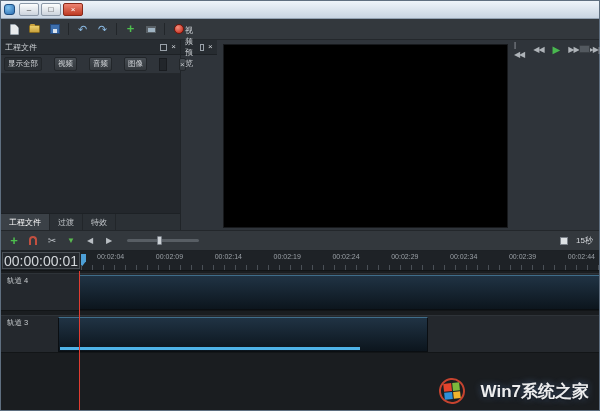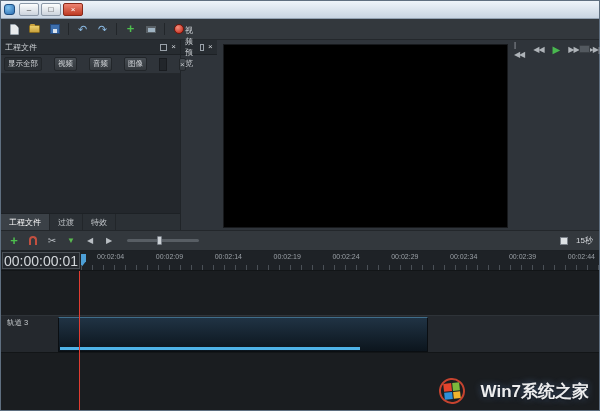--- a/index.html
+++ b/index.html
@@ -262,20 +262,24 @@
         <span>00:02:29</span>
         <span>00:02:34</span>
         <span>00:02:39</span>
         <span>00:02:44</span>
       </div>
       <span class="playhead-marker"></span>
     </div>
   </div>
 
   <div class="tracks">
+    <div class="track-row r4">
+      <span class="track-label">轨道 4</span>
+      <div class="clip c4"></div>
+    </div>
     <div class="track-row r3">
       <span class="track-label">轨道 3</span>
       <div class="clip c3">
         <span class="clip-progress"></span>
       </div>
     </div>
     <div class="playhead-line"></div>
   </div>
 
   <div class="watermark">

